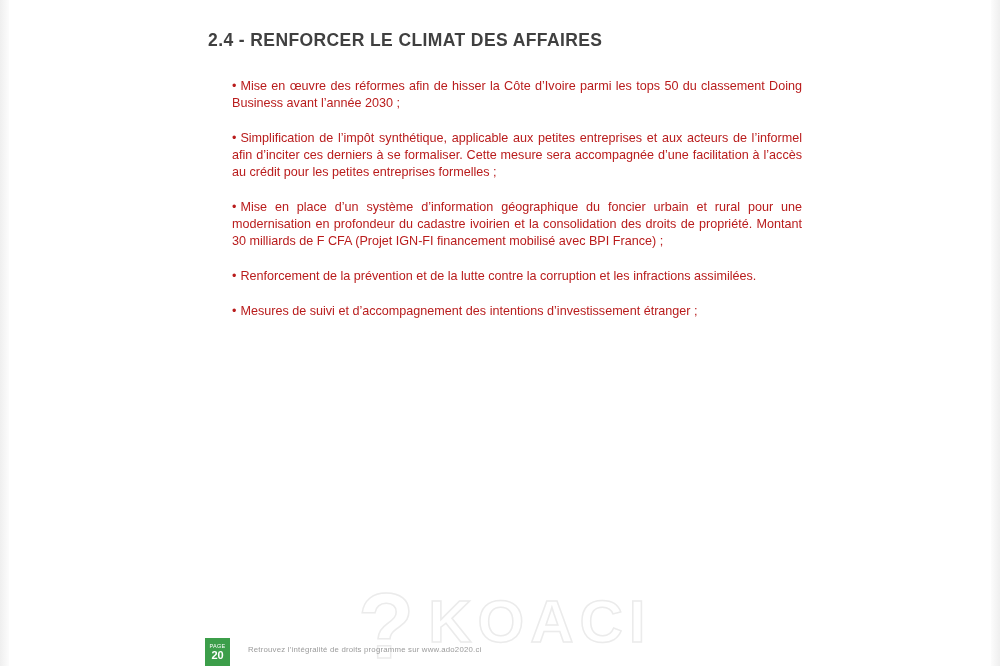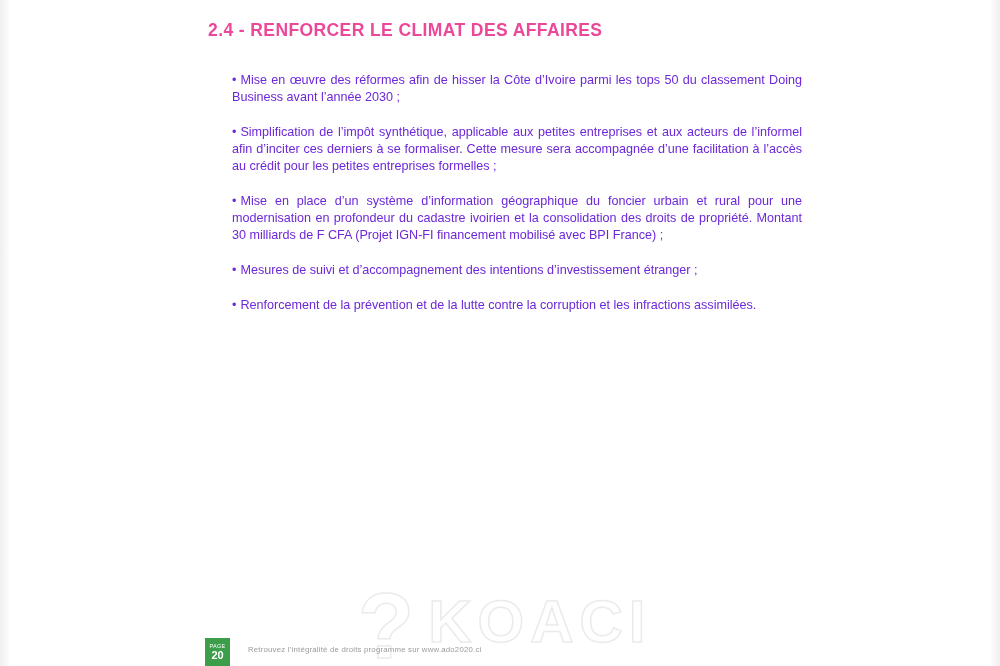--- a/index.html
+++ b/index.html
@@ -26,37 +26,37 @@
     background: linear-gradient(to right, #efefef, #fcfcfc);
   }
   .edge-left { left: 0; }
   .edge-right {
     right: 0;
     background: linear-gradient(to left, #efefef, #fcfcfc);
   }
   .heading {
     position: absolute;
     left: 208px;
-    top: 20px;
+    top: 30px;
     margin: 0;
     font-size: 17.5px;
     font-weight: bold;
     letter-spacing: 0.4px;
-    color: #ec4899;
+    color: #404040;
     filter: blur(0.3px);
     white-space: nowrap;
   }
   .body-block {
     position: absolute;
     left: 232px;
-    top: 72px;
+    top: 78px;
     width: 570px;
     font-size: 12.6px;
     line-height: 17px;
-    color: #6d28d9;
+    color: #b91c1c;
     text-align: justify;
     filter: blur(0.25px);
   }
   .bullet {
     margin: 0 0 18px 0;
   }
   .marker {
     margin-right: 4px;
   }
   .watermark {
@@ -138,22 +138,22 @@
     <span class="wm-logo">?</span>
     <span class="wm-text">KOACI</span>
   </div>
 
   <h1 class="heading">2.4 - RENFORCER LE CLIMAT DES AFFAIRES</h1>
 
   <div class="body-block">
     <p class="bullet"><span class="marker">•</span><span>Mise en œuvre des réformes afin de hisser la Côte d’Ivoire parmi les tops 50 du classement Doing Business avant l’année 2030 ;</span></p>
     <p class="bullet"><span class="marker">•</span><span>Simplification de l’impôt synthétique, applicable aux petites entreprises et aux acteurs de l’informel afin d’inciter ces derniers à se formaliser. Cette mesure sera accompagnée d’une facilitation à l’accès au crédit pour les petites entreprises formelles ;</span></p>
     <p class="bullet"><span class="marker">•</span><span>Mise en place d’un système d’information géographique du foncier urbain et rural pour une modernisation en profondeur du cadastre ivoirien et la consolidation des droits de propriété. Montant 30 milliards de F CFA (Projet IGN-FI financement mobilisé avec BPI France) ;</span></p>
+    <p class="bullet"><span class="marker">•</span><span>Renforcement de la prévention et de la lutte contre la corruption et les infractions assimilées.</span></p>
     <p class="bullet"><span class="marker">•</span><span>Mesures de suivi et d’accompagnement des intentions d’investissement étranger ;</span></p>
-    <p class="bullet"><span class="marker">•</span><span>Renforcement de la prévention et de la lutte contre la corruption et les infractions assimilées.</span></p>
   </div>
 
   <div class="footer">
     <div class="page-badge">
       <span class="badge-label">PAGE</span>
       <span class="badge-number">20</span>
     </div>
     <span class="footer-note">Retrouvez l’intégralité de droits programme sur www.ado2020.ci</span>
   </div>
 

